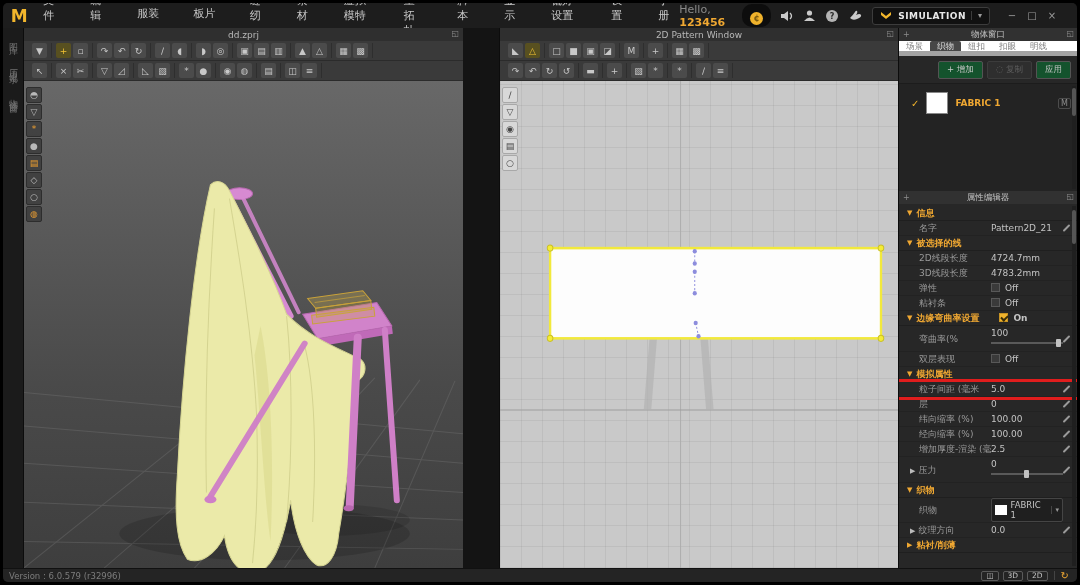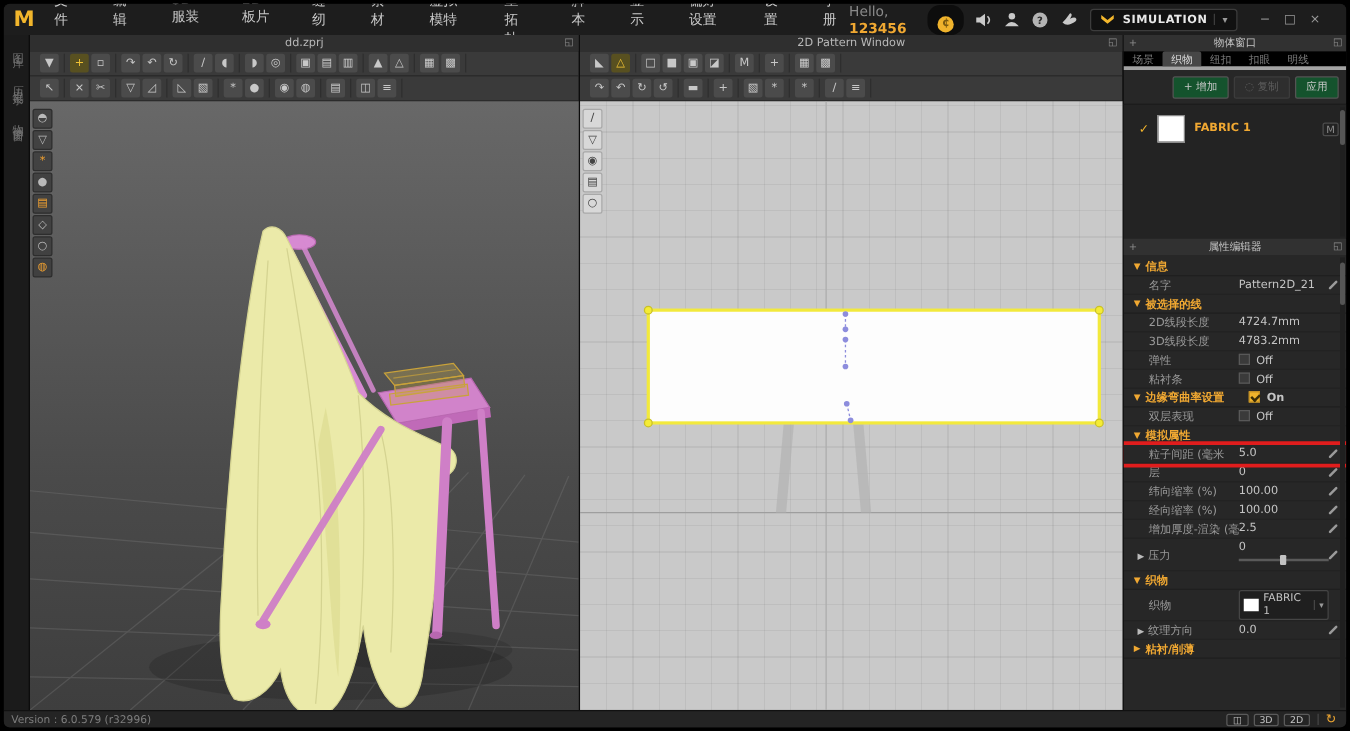--- a/index.html
+++ b/index.html
@@ -29,21 +29,21 @@
   .winctl span { width:14px; text-align:center; }
 
   
   .main { flex:1 1 auto; display:flex; min-height:0; }
   .left-strip { flex:0 0 20px; background:#1b1b1b; display:flex; flex-direction:column;
                 align-items:center; gap:22px; padding-top:8px; }
   .vtab { writing-mode:vertical-rl; color:#6f6f6f; font-size:9px; letter-spacing:2px; }
 
   .win { display:flex; flex-direction:column; min-width:0; border-left:1px solid #0c0c0c; }
   .win3d { flex:0 0 440px; }
-  .win2d { flex:1 1 auto; }
+  .win2d { flex:1 1 auto;margin-left:36px; }
   .win-title { height:13px; background:#2f2f2f; color:#b8b8b8; font-size:9px;
                display:flex; align-items:center; justify-content:center; position:relative; }
   .popout { position:absolute; right:4px; top:1px; color:#8d8d8d; font-size:8px; }
   .toolbar { height:20px; background:#3a3a3a; border-bottom:1px solid #2b2b2b;
              display:flex; align-items:center; padding-left:4px; }
   .tgroup { display:flex; align-items:center; gap:2px; padding:0 4px; border-right:1px solid #2e2e2e; }
   .tool { width:15px; height:15px; background:#4b4b4b; border-radius:2px; color:#c8c8c8;
           font-size:9px; display:flex; align-items:center; justify-content:center; }
   .tool.active { background:#585020; color:#f2c234; }
 
@@ -60,21 +60,21 @@
   .side-tools.light .side-tool { background:#d8d8d8; border-color:#a8a8a8; color:#444; }
   .side-tool.accent { color:#f0a030; }
 
   
   .right-panel { flex:0 0 173px; background:#272727; border-left:1px solid #0c0c0c;
                  display:flex; flex-direction:column; min-height:0; }
   .panel-head { height:13px; background:#313131; color:#c4c4c4; font-size:8.5px;
                 display:flex; align-items:center; justify-content:center; position:relative; flex:0 0 13px; }
   .panel-head .pin { position:absolute; left:4px; color:#8d8d8d; font-size:8px; }
   .panel-head .popout { position:absolute; right:3px; }
-  .ow-tabs { height:15px; background:#000000; border-bottom:3px solid #a3a3a3; display:flex; flex:0 0 15px; }
+  .ow-tabs { height:15px; background:#ffffff; border-bottom:5px solid #a3a3a3; display:flex; flex:0 0 15px; }
   .ow-tab { color:#7d7d7d; font-size:8.5px; padding:1px 7px 0; display:flex; align-items:center; }
   .ow-tab.active { background:#474747; color:#ddd; border-radius:2px 2px 0 0; }
   .ow-btnrow { display:flex; justify-content:flex-end; gap:4px; padding:5px 6px 4px; flex:0 0 auto; }
   .ow-btn { font-size:8.5px; color:#c9c9c9; background:#14532d; border:1px solid #545454;
             border-radius:2px; padding:2px 8px; }
   .ow-btn.disabled { color:#5e5e5e; border-color:#3c3c3c; background:#2e2e2e; }
   .fab-list { flex:0 0 108px; background:#232323; border-top:1px solid #1c1c1c; padding-top:6px; position:relative; }
   .fab-item { display:flex; align-items:center; gap:7px; padding:2px 6px 2px 12px; }
   .fab-check { color:#f0b32c; font-size:10px; }
   .fab-swatch { width:22px; height:22px; background:#fff; border:1px solid #888; }
@@ -506,20 +506,30 @@
             <span class="lbl">粘衬条</span>
             <span class="rght">
               <span><span class="cbx"></span><span class="val">Off</span></span>
             </span>
           </div>
           <div class="prow h">
             <span class="arr">▼</span>
             <span class="">边缘弯曲率设置</span>
             <span style="margin-left: 16px;"><span class="cbx on"></span><span class="val">On</span></span>
           </div>
+          <div class="prow r sl">
+            <span class="lbl">弯曲率(%</span>
+            <span class="rght">
+              <span class="val">100</span>
+              <span class="slider">
+                <span class="knob" style="left: calc(95% - 3px);"></span>
+              </span>
+            </span>
+            <span class="pencil"></span>
+          </div>
           <div class="prow r">
             <span class="lbl">双层表现</span>
             <span class="rght">
               <span><span class="cbx"></span><span class="val">Off</span></span>
             </span>
           </div>
           <div class="prow h">
             <span class="arr">▼</span>
             <span class="">模拟属性</span>
           </div>

